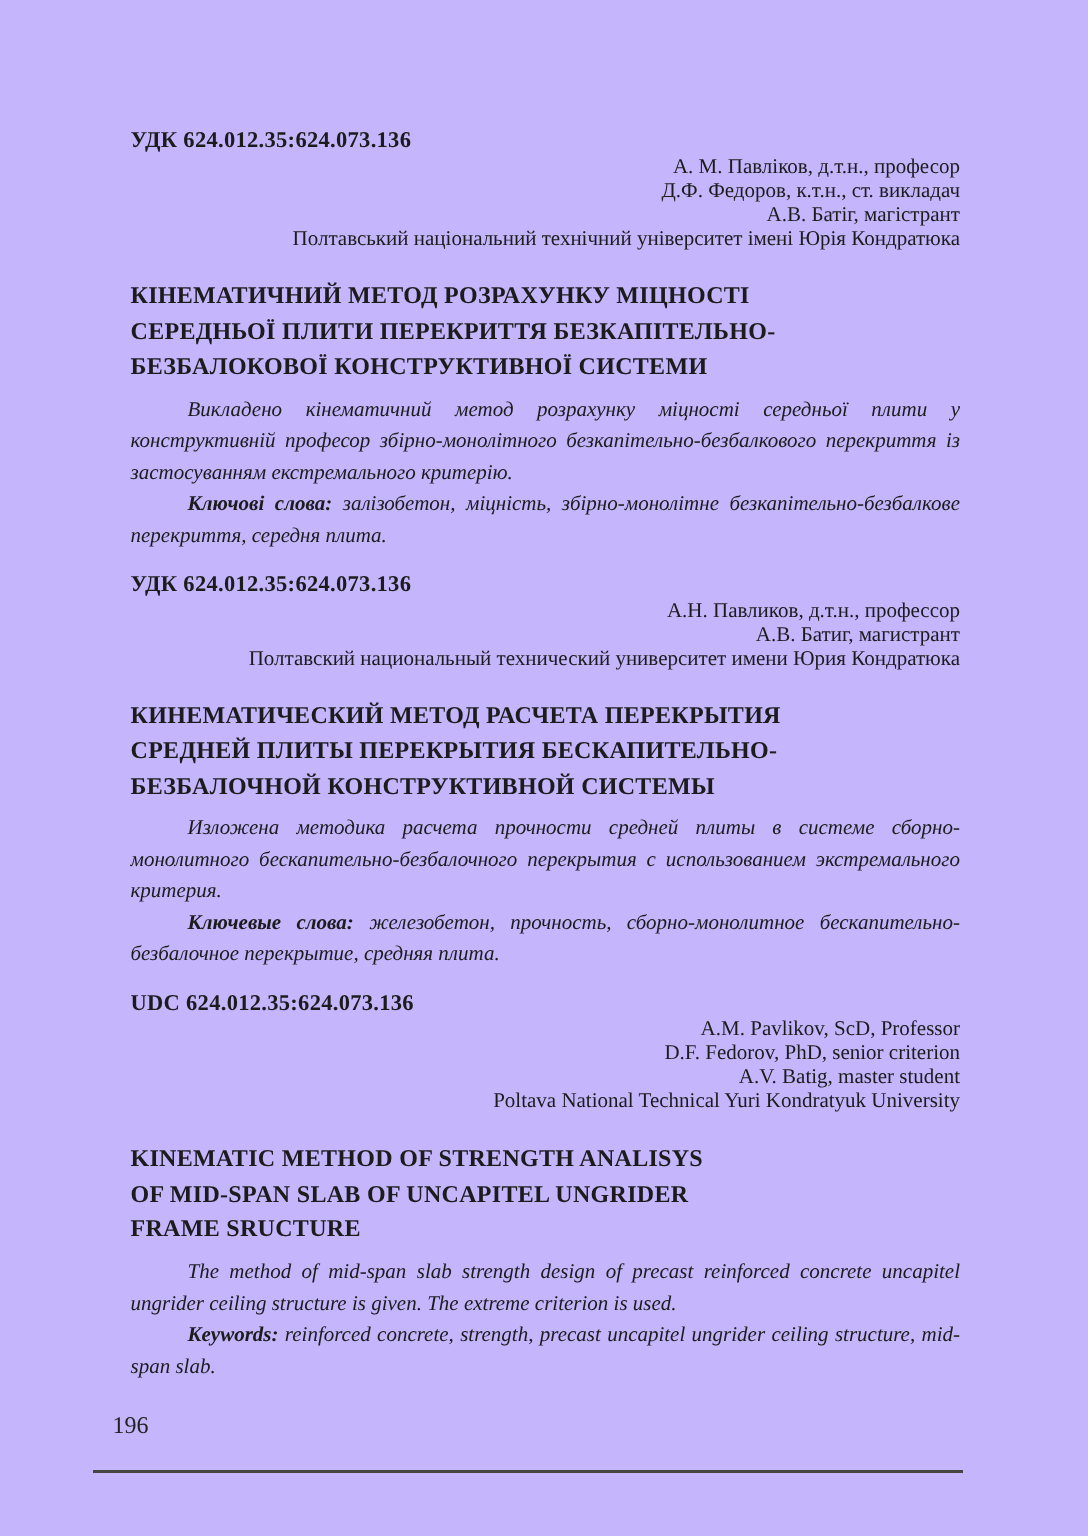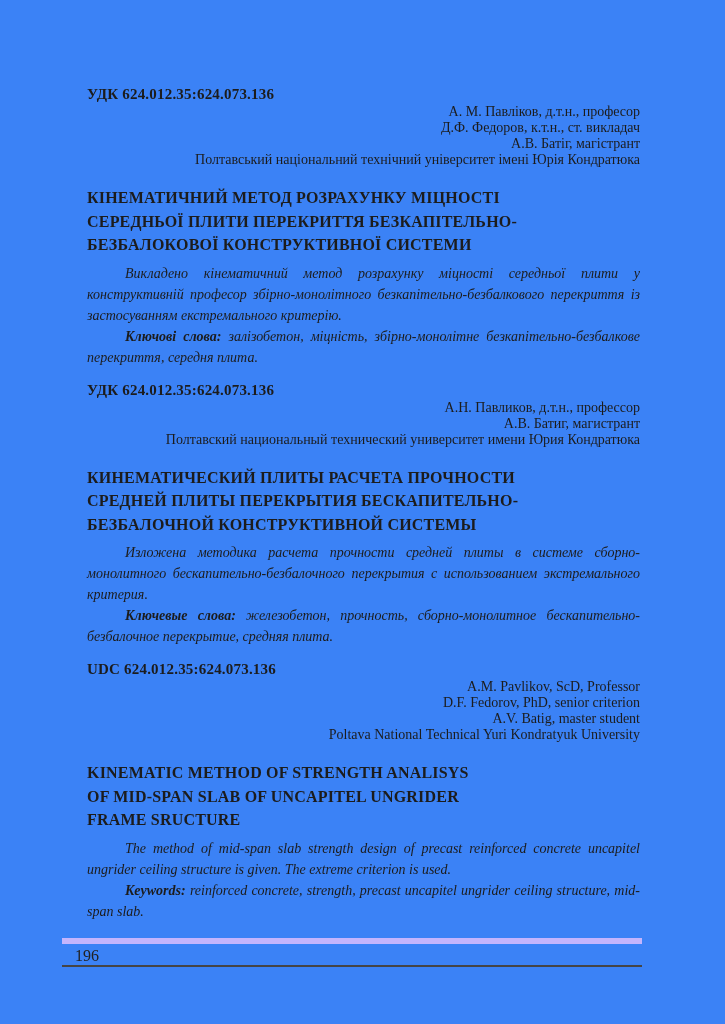--- a/index.html
+++ b/index.html
@@ -1,20 +1,20 @@
 <!DOCTYPE html>
 <html><head>
 <meta charset="utf-8">
 <style>
   html, body { margin: 0; padding: 0; background: #ffffff; }
   .page {
     position: relative;
     width: 725px;
     height: 1024px;
-    background: #3b82f6;
+    background: #c4b5fd;
     font-family: "Liberation Serif", "DejaVu Serif", serif;
     color: #1c1c1c;
     overflow: hidden;
   }
   .content { padding: 86px 85px 0 87px; }
   .lang-section { margin: 0; }
   .lang-section + .lang-section { margin-top: 14px; }
   .udc {
     margin: 0;
     font-weight: bold;
@@ -51,23 +51,23 @@
     line-height: 21px;
     text-align: justify;
     text-indent: 38px;
   }
   .kw-label { font-weight: bold; }
   .footer {
     position: absolute;
     left: 62px;
     top: 938px;
     width: 580px;
-    border-top: 6px solid #c4b5fd;
+    border-top: 1px solid #c4b5fd;
     border-bottom: 2px solid #454545;
-    padding: 3px 0 0 0;
+    padding: 3px 0 20px 0;
     display: flex;
     align-items: baseline;
     white-space: nowrap;
     flex-direction: column;
   }
   .page-num {
     font-size: 16px;
     padding-left: 13px;
     color: #222222;
   }
@@ -101,21 +101,21 @@
     </section>
 
     <section class="lang-section">
       <p class="udc">УДК 624.012.35:624.073.136</p>
       <div class="authors">
         <div>А.Н. Павликов, д.т.н., профессор</div>
         <div>А.В. Батиг, магистрант</div>
         <div>Полтавский национальный технический университет имени Юрия Кондратюка</div>
       </div>
       <div class="title">
-        <div>КИНЕМАТИЧЕСКИЙ ПЛИТЫ РАСЧЕТА ПРОЧНОСТИ</div>
+        <div>КИНЕМАТИЧЕСКИЙ МЕТОД РАСЧЕТА ПЕРЕКРЫТИЯ</div>
         <div>СРЕДНЕЙ ПЛИТЫ ПЕРЕКРЫТИЯ БЕСКАПИТЕЛЬНО-</div>
         <div>БЕЗБАЛОЧНОЙ КОНСТРУКТИВНОЙ СИСТЕМЫ</div>
       </div>
       <p class="abstract">Изложена методика расчета прочности средней плиты в системе сборно-монолитного бескапительно-безбалочного перекрытия с использованием экстремального критерия.</p>
       <p class="keywords"><span class="kw-label">Ключевые слова:</span><span> железобетон, прочность, сборно-монолитное бескапительно-безбалочное перекрытие, средняя плита.</span></p>
     </section>
 
     <section class="lang-section">
       <p class="udc">UDC 624.012.35:624.073.136</p>
       <div class="authors">

